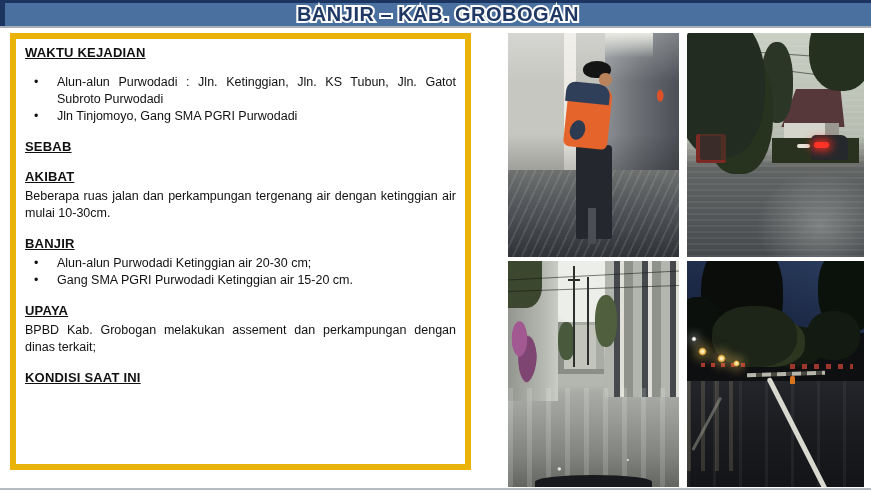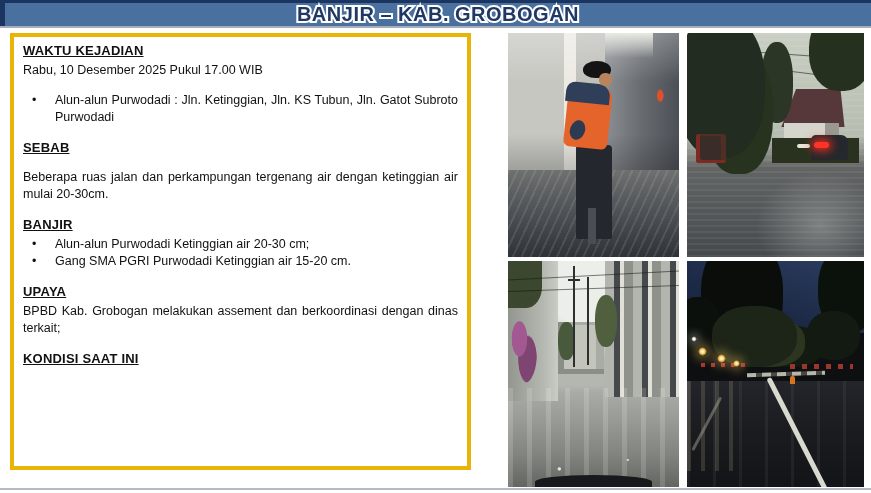--- a/index.html
+++ b/index.html
@@ -11,21 +11,21 @@
           background:#4a70a0;border-top:3px solid #1c3560;border-left:5px solid #1c3560;
           display:flex;align-items:flex-start;justify-content:center;}
   .banner-title{font-size:20px;font-weight:bold;letter-spacing:.5px;color:#1f3864;
           -webkit-text-stroke:4px #ffffff;paint-order:stroke fill;
           text-shadow:0 0 1px #fff;}
   .rule-top{position:absolute;left:0;top:26px;width:871px;height:2px;background:#a7aeb8;}
   .rule-bottom{position:absolute;left:0;top:488px;width:871px;height:2px;background:#b5bac3;}
 
   
   .panel{position:absolute;left:10px;top:33px;width:461px;height:437px;box-sizing:border-box;
-         background:#fff;border:4px solid #eab308;padding:5px 9px 4px 9px;overflow:hidden;}
+         background:#fff;border:6px solid #eab308;padding:5px 9px 4px 9px;overflow:hidden;}
   .section{margin-bottom:13px;}
   .section:last-child{margin-bottom:0;}
   .sec-heading{font-size:13px;font-weight:bold;text-decoration:underline;
                letter-spacing:.2px;line-height:17px;margin-bottom:3px;}
   .sec-body{font-size:12.5px;line-height:17px;margin:0;}
   .sec-body.justify{text-align:justify;}
   ul.sec-bullets{margin:0;padding:0;list-style:none;}
   ul.sec-bullets li{position:relative;font-size:12.5px;line-height:17px;
                     padding-left:32px;text-align:justify;}
   ul.sec-bullets li::before{content:"\2022";position:absolute;left:9px;top:0;}
@@ -140,48 +140,49 @@
 
   <div class="banner">
     <div class="banner-title">BANJIR – KAB. GROBOGAN</div>
   </div>
   <div class="rule-top"></div>
 
   <div class="panel">
 
     <div class="section">
       <div class="sec-heading">WAKTU KEJADIAN</div>
-      <p class="sec-body">Rabu, 10 Desember 2025 Pukul 17.00 WIB</p>
     </div>
 
     <div class="section">
       <ul class="sec-bullets">
         <li>Alun-alun Purwodadi : Jln. Ketinggian, Jln. KS Tubun, Jln. Gatot Subroto Purwodadi</li>
+        <li>Jln Tinjomoyo, Gang SMA PGRI Purwodadi</li>
       </ul>
     </div>
 
     <div class="section">
       <div class="sec-heading">SEBAB</div>
     </div>
 
     <div class="section">
-      <p class="sec-body justify">Beberapa ruas jalan dan perkampungan tergenang air dengan ketinggian air mulai 20-30cm.</p>
+      <div class="sec-heading">AKIBAT</div>
+      <p class="sec-body justify">Beberapa ruas jalan dan perkampungan tergenang air dengan ketinggian air mulai 10-30cm.</p>
     </div>
 
     <div class="section">
       <div class="sec-heading">BANJIR</div>
       <ul class="sec-bullets">
         <li>Alun-alun Purwodadi Ketinggian air 20-30 cm;</li>
         <li>Gang SMA PGRI Purwodadi Ketinggian air 15-20 cm.</li>
       </ul>
     </div>
 
     <div class="section">
       <div class="sec-heading">UPAYA</div>
-      <p class="sec-body justify">BPBD Kab. Grobogan melakukan assement dan berkoordinasi dengan dinas terkait;</p>
+      <p class="sec-body justify">BPBD Kab. Grobogan melakukan assement dan perkampungan dengan dinas terkait;</p>
     </div>
 
     <div class="section">
       <div class="sec-heading">KONDISI SAAT INI</div>
     </div>
 
   </div>
 
   <div id="photo1" class="ph" role="img" aria-label="Petugas berjaket oranye BPBD berjalan menembus genangan banjir di gang saat senja">
     <div id="p1-sky" class="ab"></div>

